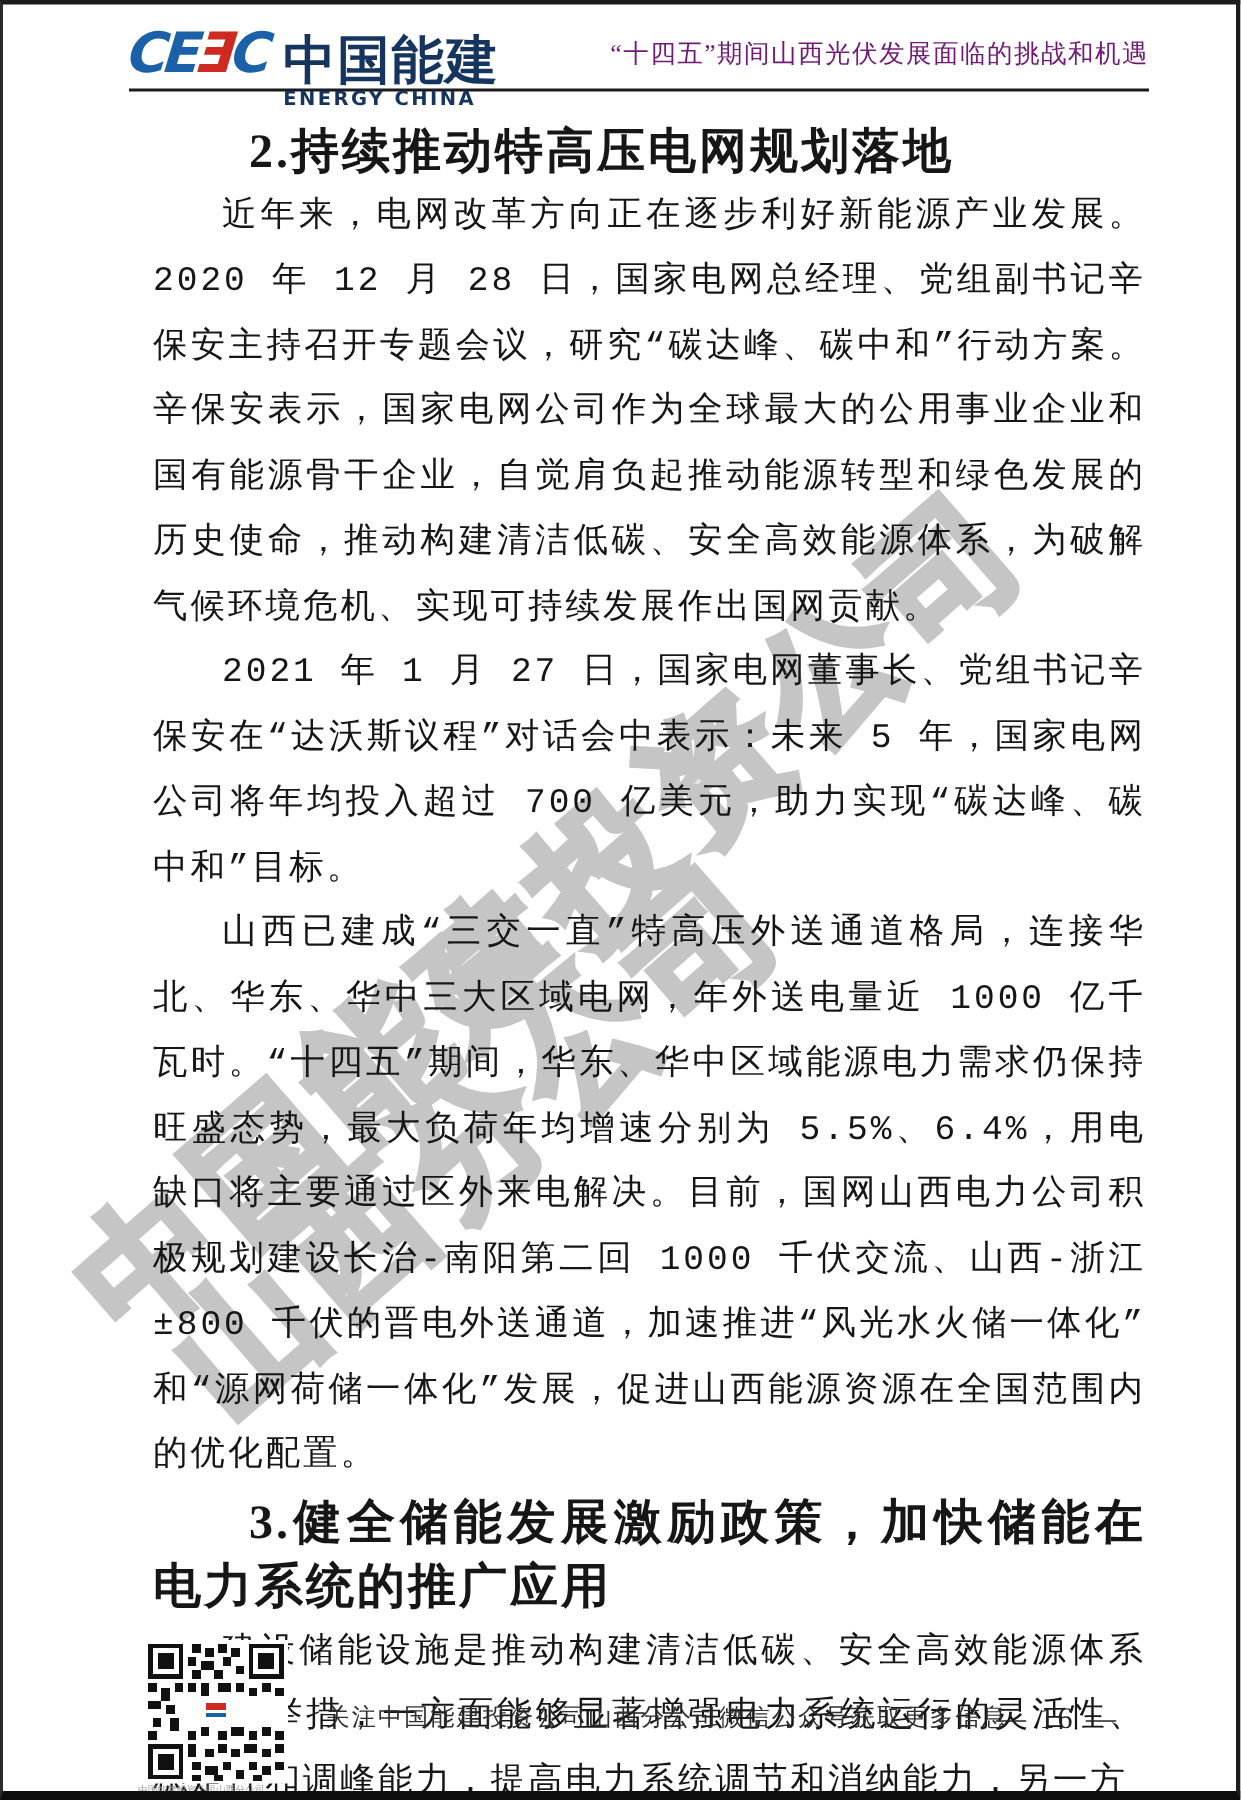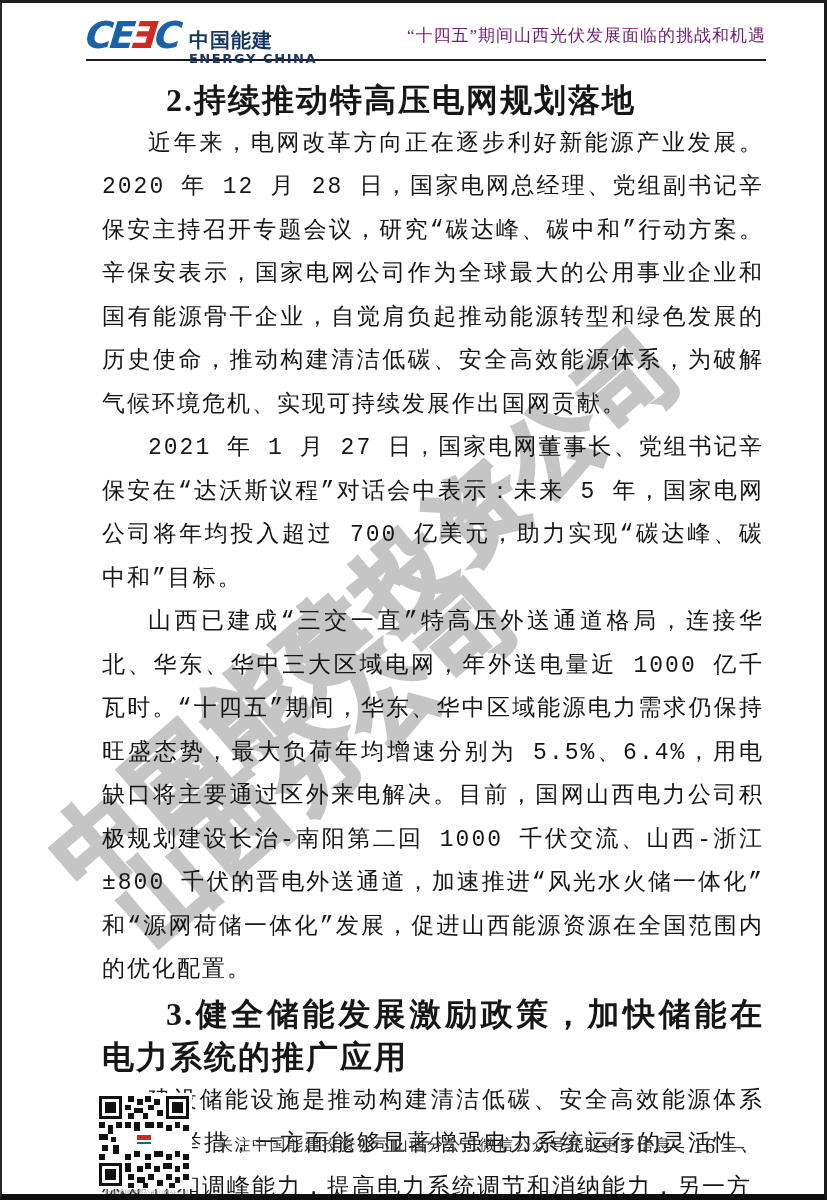--- a/index.html
+++ b/index.html
@@ -17,21 +17,21 @@
   }
   .logo-mark{display:flex; align-items:center; line-height:1;}
   .logo-mark span{
     font-family:"DejaVu Sans","Liberation Sans",sans-serif;
     font-weight:900; font-style:italic; font-size:37px; letter-spacing:-3px;
     transform:skewX(-6deg);
   }
   .logo-text{margin-left:10px; line-height:1;}
   .logo-cn{
     font-family:Liberation Serif, serif;
-    font-weight:900; font-size:20px; color:#16355e; letter-spacing:1px;margin-top:25px;
+    font-weight:900; font-size:35px; color:#16355e; letter-spacing:1px;margin-top:25px;
   }
   .logo-en{
     font-family:"DejaVu Sans","Liberation Sans",sans-serif;
     font-weight:700; font-size:13px; color:#16355e; letter-spacing:1.6px; margin-top:2px;
   }
   .doc-title{
     margin-left:auto; font-size:17px; color:#701a75; letter-spacing:1px;
     font-family:"Liberation Serif","DejaVu Serif",serif;
   }
   
@@ -52,21 +52,21 @@
   }
   .content p{margin:0; text-indent:2em;font-family:Liberation Mono, monospace;}
   .content h3{margin:0; text-indent:2em; font-size:32px; font-weight:700; line-height:43.5px;}
   
   .qr{
     position:absolute; left:94px; top:1090px; width:96px; height:96px; z-index:3;
   }
   .qr-caption{
     position:absolute; left:90px; top:1186px; width:110px; z-index:3;
     font-size:6.5px; color:#9a9a9a; letter-spacing:0;
-    font-family:"DejaVu Sans","Liberation Sans",sans-serif; text-align:center;
+    font-family:"DejaVu Sans","Liberation Sans",sans-serif; text-align:left;
     white-space:nowrap;
   }
   .footer-note{
     position:absolute; left:215px; top:1132px; z-index:3;
     font-size:16px; color:#2e2e2e; letter-spacing:1.5px;
   }
   .page-number{
     position:absolute; right:78px; top:1132px; z-index:3;
     font-size:20px; color:#222; letter-spacing:2px; white-space:nowrap;text-align:center;
   }

